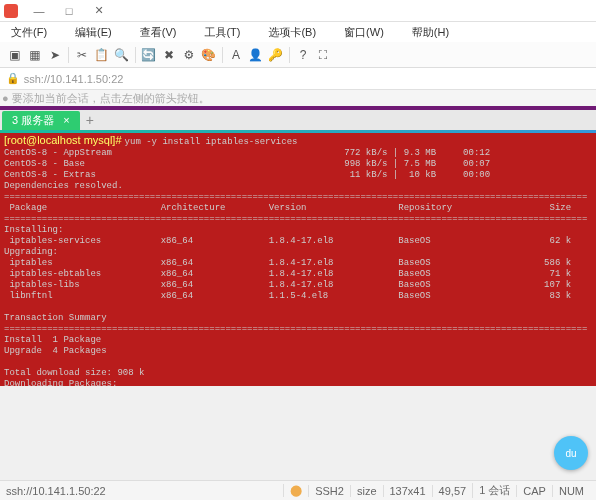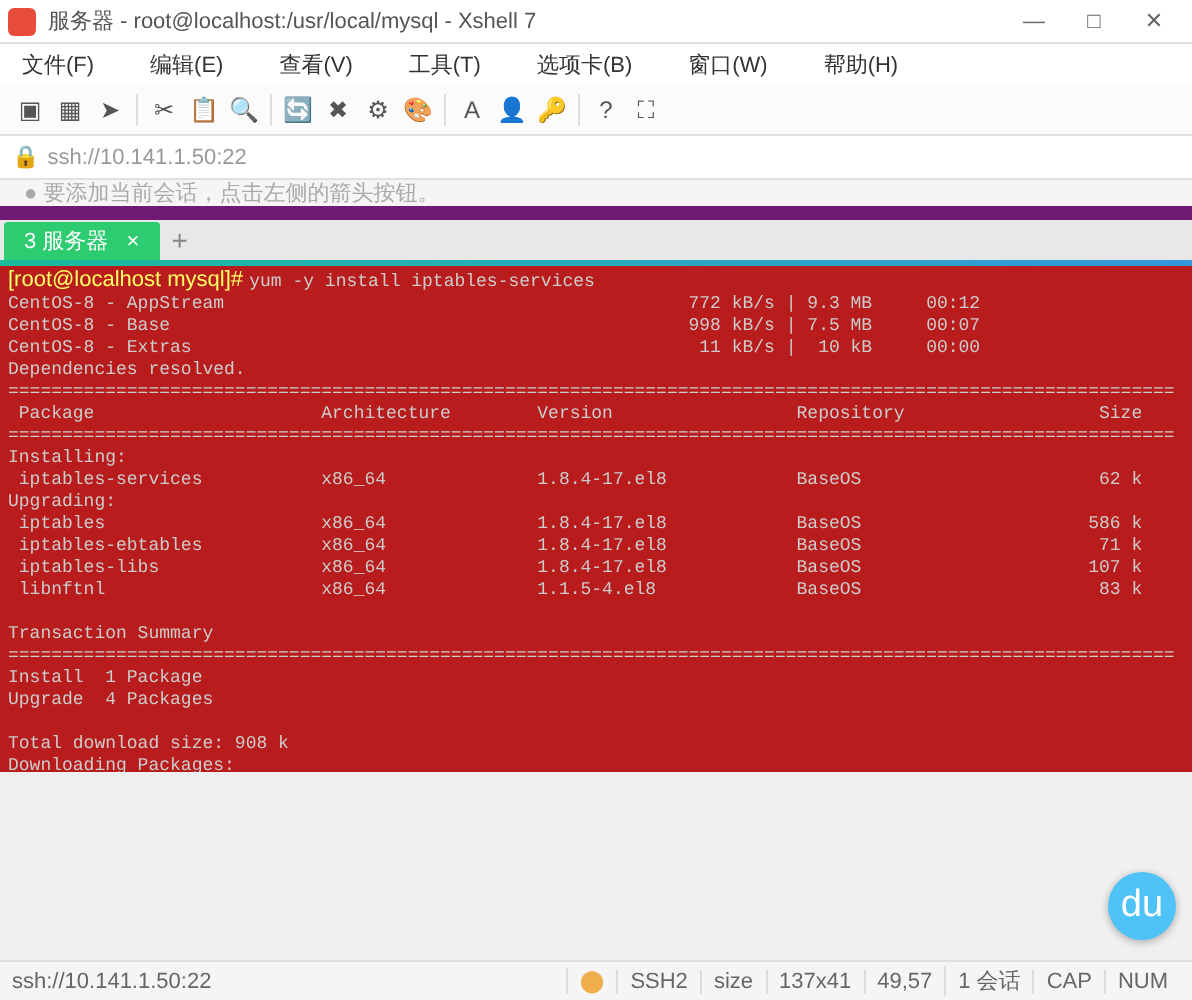--- a/index.html
+++ b/index.html
@@ -9,39 +9,38 @@
 .title-bar .title{flex:1;color:#555;font-size:11px}
 .win-btn{width:30px;text-align:center;color:#666;font-size:11px}
 .menu-bar{height:20px;background:#fff;display:flex;align-items:center;padding:0 6px;gap:18px}
 .menu-bar span{padding:0 5px;color:#333;font-size:11px}
 .toolbar{height:26px;background:#fbfbfb;border-bottom:1px solid #ddd;display:flex;align-items:center;padding:0 6px;gap:2px}
 .tb-btn{width:18px;height:18px;display:flex;align-items:center;justify-content:center;color:#555;font-size:12px}
 .tb-sep{width:1px;height:16px;background:#ddd;margin:0 2px}
 .addr-bar{height:22px;background:#fff;border-bottom:1px solid #e0e0e0;display:flex;align-items:center;padding:0 6px}
 .addr-bar .lock{color:#f0ad4e;margin-right:4px;font-size:11px}
 .addr-bar .url{color:#999;font-size:11px}
-.hint-bar{height:20px;background:#f5f5f5;border-bottom:7px solid #701a75;display:flex;align-items:center;padding:0 12px;color:#aaa;font-size:10px}
+.hint-bar{height:20px;background:#f5f5f5;border-bottom:4px solid #701a75;display:flex;align-items:center;padding:0 2px;color:#aaa;font-size:10px}
 .tab-bar{height:20px;background:#e8e8e8;display:flex;align-items:center}
 .tab{background:#2ecc71;color:#fff;padding:2px 10px;font-size:11px;border-radius:2px 2px 0 0;margin-left:2px}
 .tab-add{padding:0 6px;color:#888;font-size:14px}
 .cmd-strip{height:3px;background:linear-gradient(to right,#1abc9c,#3498db)}
 .terminal{background:#b91c1c;color:#ccc;font-family:Consolas,"Courier New",monospace;font-size:9px;line-height:11px;padding:2px 4px;height:253px;overflow:hidden;white-space:pre}
 .terminal .y{color:#ffff66}
 .status-bar{position:absolute;bottom:0;left:0;right:0;height:20px;background:#f5f5f5;border-top:1px solid #ddd;display:flex;align-items:center;padding:0 6px;font-size:10px;color:#666}
 .status-bar .sp{flex:1}
 .status-bar .seg{padding:0 6px;border-left:1px solid #ddd}
 .status-bar .ssh-ico{color:#f0ad4e}
-.float-btn{position:absolute;right:8px;bottom:30px;width:34px;height:34px;border-radius:50%;background:#4fc3f7;color:#fff;display:flex;align-items:center;justify-content:center;font-size:19px;box-shadow:0 1px 4px rgba(0,0,0,.3)}
+.float-btn{position:absolute;right:8px;bottom:30px;width:34px;height:34px;border-radius:50%;background:#4fc3f7;color:#fff;display:flex;align-items:center;justify-content:center;font-size:10px;box-shadow:0 1px 4px rgba(0,0,0,.3)}
 </style>
 </head>
 <body>
 
 <div class="title-bar">
   <div class="logo"></div>
-  <div class="title">服务器 - root@localhost:/usr/local/mysql - Xshell 7</div>
   <div class="win-btn">—</div>
   <div class="win-btn">□</div>
   <div class="win-btn">✕</div>
 </div>
 
 <div class="menu-bar" id="menu-bar">
     <span>文件(F)</span>
     <span>编辑(E)</span>
     <span>查看(V)</span>
     <span>工具(T)</span>

